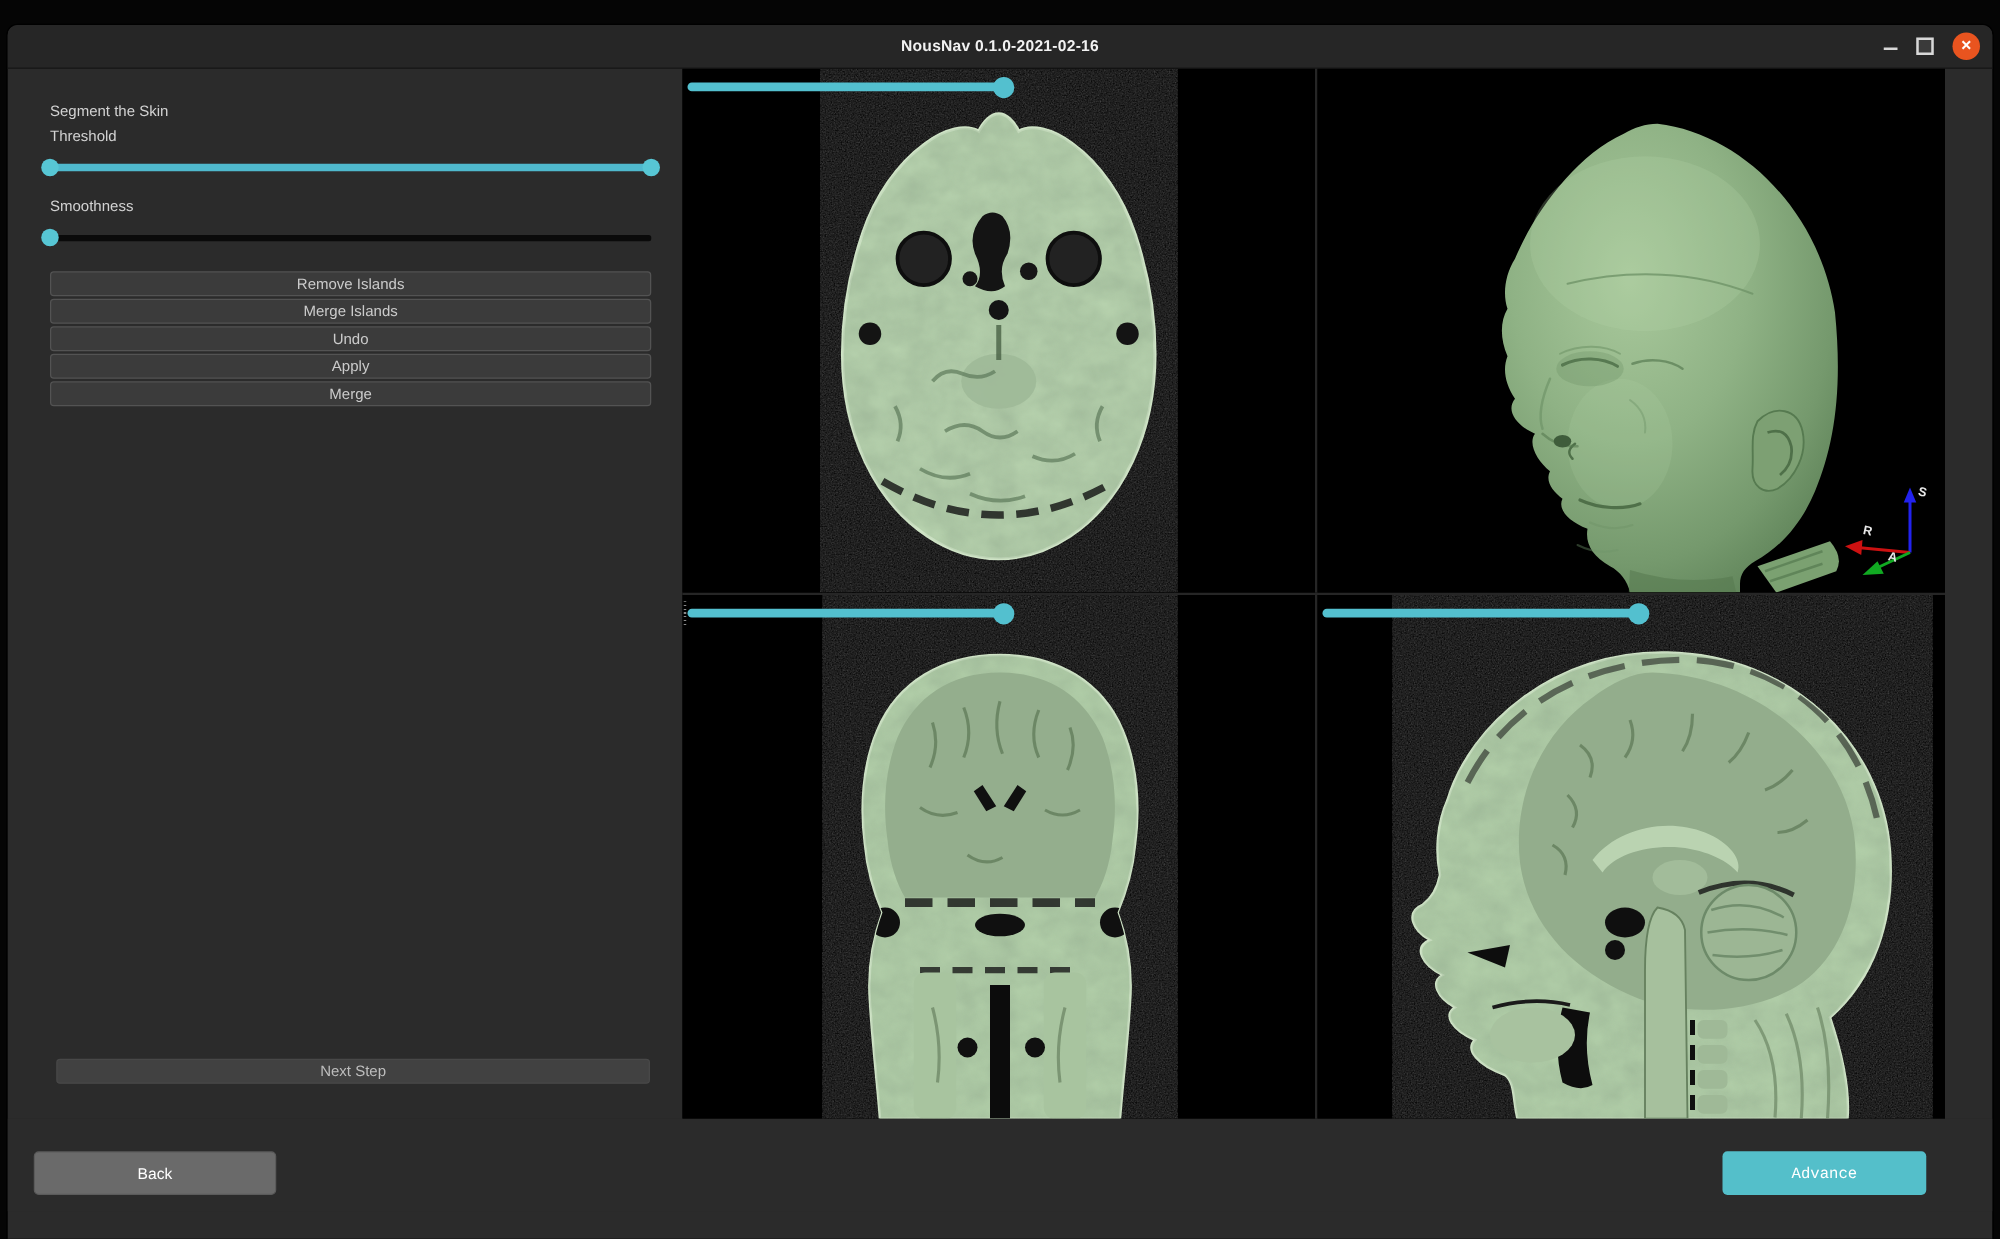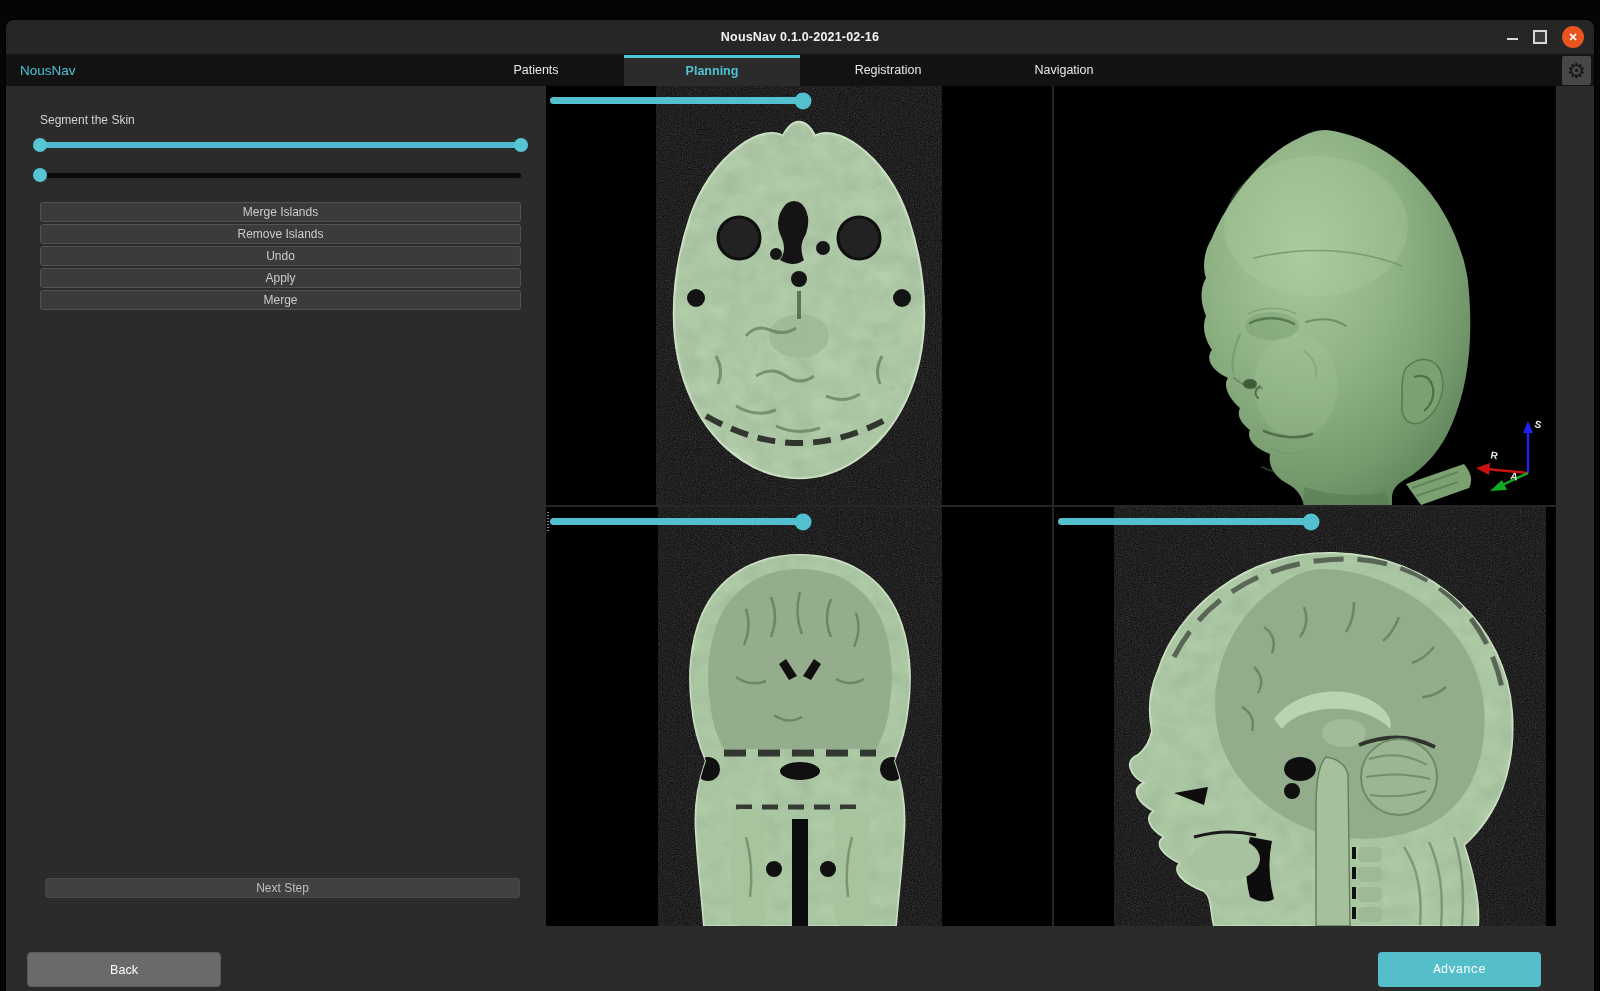--- a/index.html
+++ b/index.html
@@ -92,48 +92,40 @@
 
   <div class="titlebar">
     <span class="title">NousNav 0.1.0-2021-02-16</span>
     <div class="win-controls">
       <span class="min-bar"></span>
       <span class="max-box"></span>
       <span class="close-circle">✕</span>
     </div>
   </div>
 
-  <div class="navbar">
-    <span class="logo">NousNav</span>
-    <div class="tabs">
-      <div class="tab">Patients</div>
-      <div class="tab active">Planning</div>
-      <div class="tab">Registration</div>
-      <div class="tab">Navigation</div>
-    </div>
-    <div class="gear-btn">⚙</div>
-  </div>
 
   <div class="content">
 
     <div class="sidebar">
       <div class="side-label">Segment the Skin</div>
+      <div class="side-label">Threshold</div>
       <div class="h-slider">
         <div class="track"></div>
         <div class="fill" style="width: 100%; left: 0%;"></div>
         <div class="handle" style="left: 0%;"></div>
         <div class="handle" style="left: 100%;"></div>
       </div>
+      <div class="side-label" style="margin-top:6px">Smoothness</div>
       <div class="h-slider">
         <div class="track" style="background:#0a0a0a;height:5px;"></div>
         <div class="handle" style="left: 0%;"></div>
       </div>
       <div class="btn-stack">
+        <button>Remove Islands</button>
         <button>Merge Islands</button>
-        <button>Remove Islands</button>
         <button>Undo</button>
         <button>Apply</button>
         <button>Merge</button>
       </div>
       <button class="next-step">Next Step</button>
     </div>
 
     <div class="viewer">
 
       <div class="quad">

